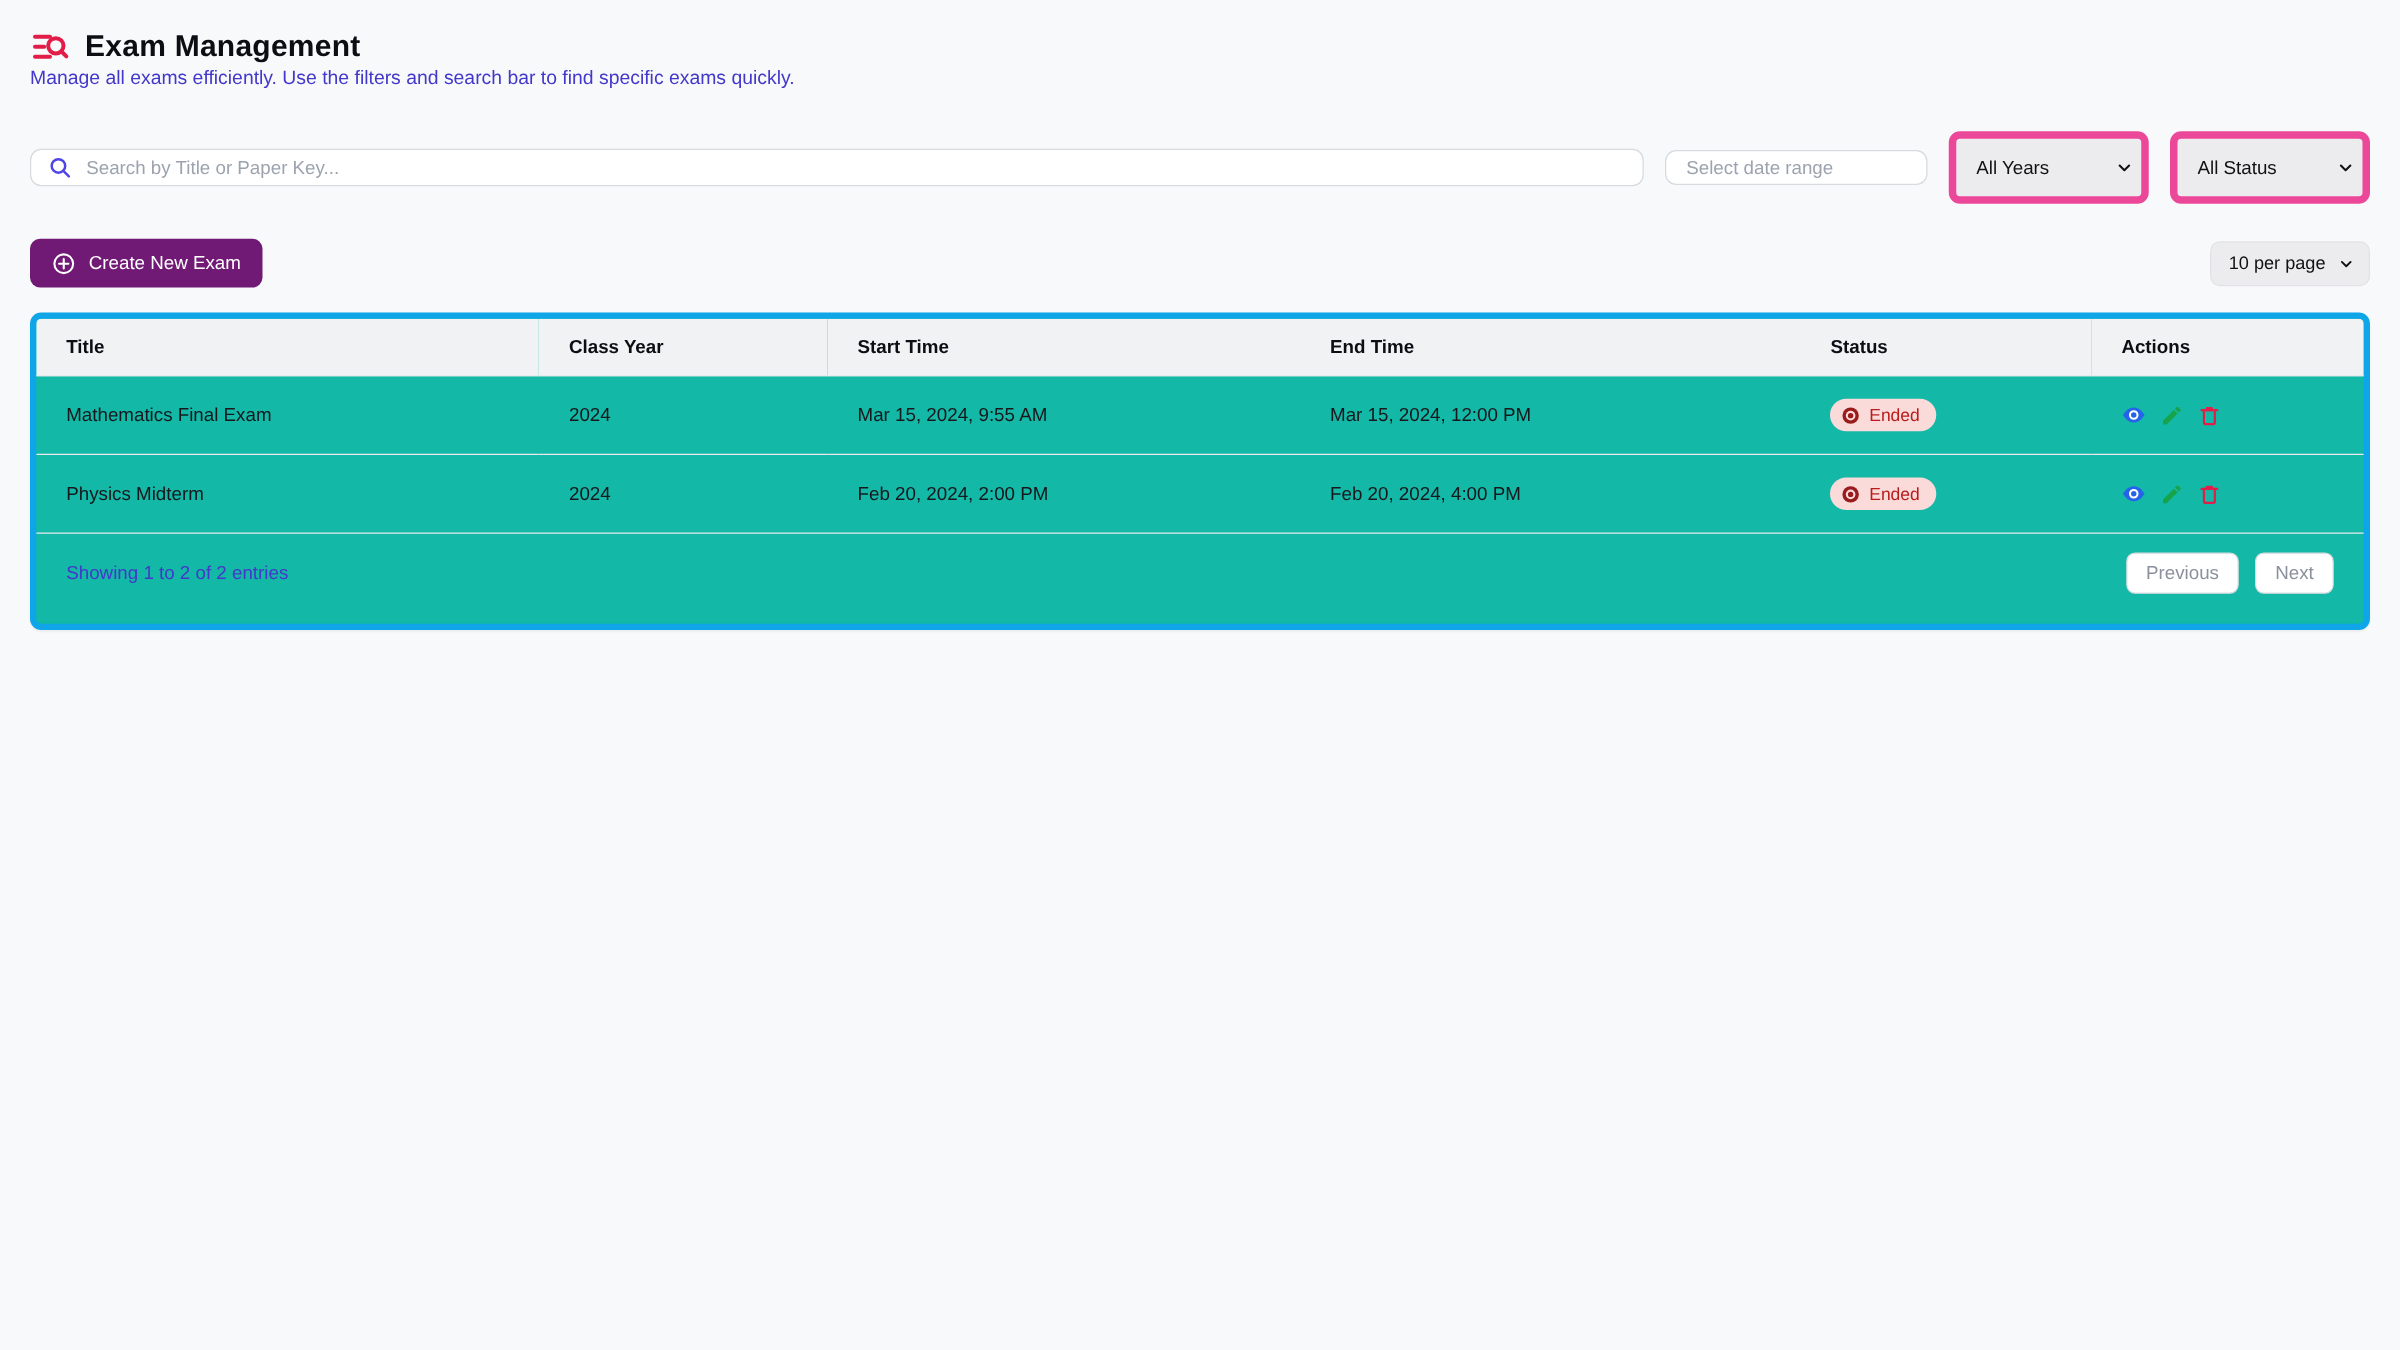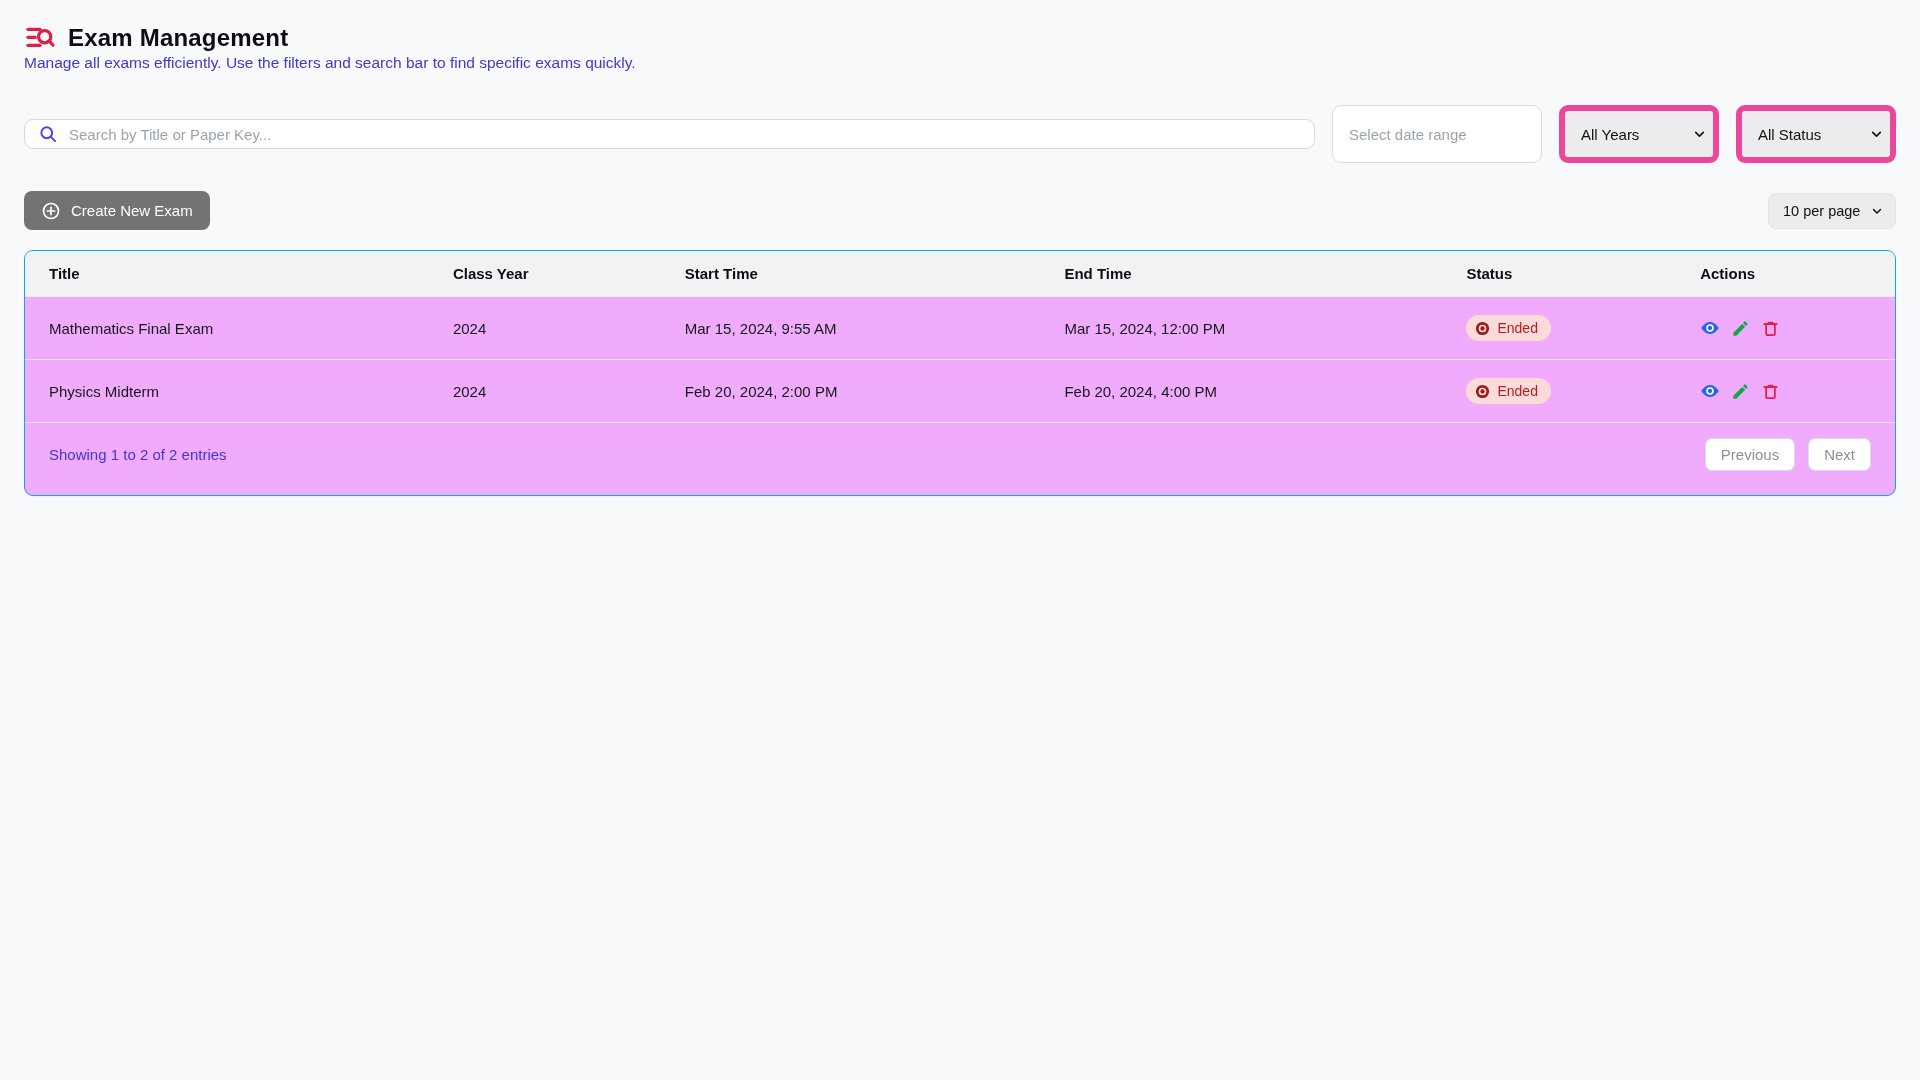--- a/index.html
+++ b/index.html
@@ -23,57 +23,57 @@
   .search-wrap { position: relative; flex: 1; }
   .search-wrap svg { position: absolute; left: 14px; top: 50%; transform: translateY(-50%); }
   .search-input {
     width: 100%; height: 30px;
     border: 1px solid #d7dade; border-radius: 9px;
     padding: 0 14px 0 44px; font-size: 15px; font-family: inherit;
     background: #fff; color: #ec4899; outline: none;
   }
   .search-input::placeholder, .date-input::placeholder { color: #9ca3af; }
   .date-input {
-    width: 210px; height: 58px;
+    width: 210px; height: 28px;
     border: 1px solid #d7dade; border-radius: 9px;
     padding: 0 16px; font-size: 15px; font-family: inherit;
     background: #fff; color: #111827; outline: none;
   }
   .select-wrap { position: relative; }
   .select-wrap .chev { position: absolute; right: 13px; top: 50%; transform: translateY(-50%); pointer-events: none; }
   select.filter-select {
     appearance: none; -webkit-appearance: none;
     width: 160px; height: 58px;
     background: #ececee; color: #111;
     border: 6px solid #ec4899; border-radius: 9px;
     padding: 0 36px 0 16px; font-size: 15px; font-family: inherit;
     outline: none; cursor: pointer;
   }
 
   
   .toolbar { display: flex; align-items: center; justify-content: space-between; margin-top: 28px; }
   .create-btn {
     display: inline-flex; align-items: center; gap: 10px;
     height: 39px; padding: 0 17px;
-    background: #737373; color: #fff;
+    background: #701a75; color: #fff;
     border: none; border-radius: 8px;
     font-size: 15px; font-family: inherit; cursor: pointer;
   }
   select.per-page-select {
     appearance: none; -webkit-appearance: none;
     height: 36px; background: #ececee; color: #111;
     border: 1px solid #e2e2e6; border-radius: 8px;
     padding: 0 34px 0 14px; font-size: 14.5px; font-family: inherit;
     outline: none; cursor: pointer;
   }
 
   
   .card {
-    margin-top: 20px; background: #f0abfc;
-    border: 1px solid #0ea5e9; border-radius: 9px;
+    margin-top: 20px; background: #14b8a6;
+    border: 5px solid #0ea5e9; border-radius: 9px;
     box-shadow: 0 1px 2px rgba(16,24,40,.05);
     overflow: hidden;
   }
   table { width: 100%; border-collapse: collapse; table-layout: fixed; }
   thead th {
     background: #f1f2f4; text-align: left;
     font-size: 15px; font-weight: 700; color: #0b0f14;
     padding: 14px 24px;
   }
   tbody td {

